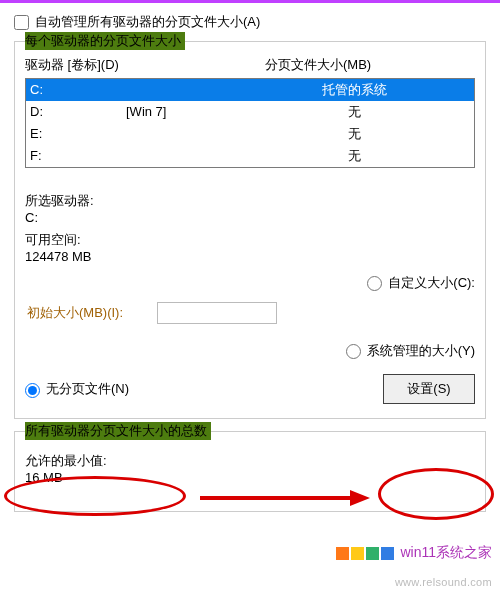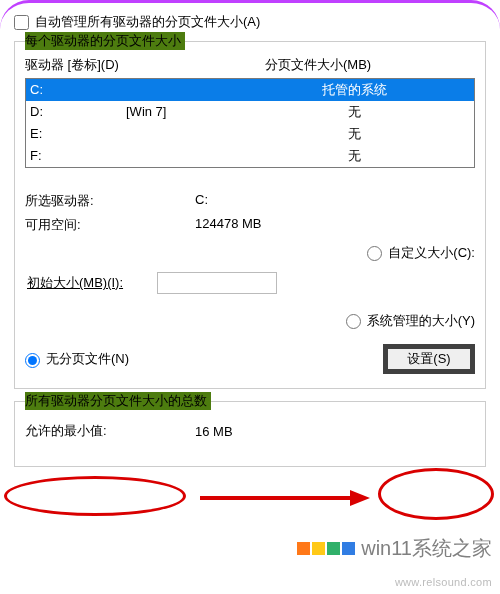--- a/index.html
+++ b/index.html
@@ -9,21 +9,20 @@
       background: #fff;
       width: 500px;
       height: 594px;
       position: relative;
       overflow: hidden;
     }
     .dialog {
       border-top: 3px solid #c040ff;
       padding: 10px 14px 0 14px;
       background: #fff;
-      border-radius: 29px;
     }
     .row-cb {
       display: flex;
       align-items: center;
       gap: 6px;
       margin-bottom: 10px;
     }
     input[type="checkbox"] {
       width: 15px;
       height: 15px;
@@ -65,20 +64,21 @@
     .lb-row.selected {
       background: #0a7de8;
       color: #fff;
     }
     .lb-drive { width: 50px; }
     .lb-label { width: 190px; padding-left: 46px; }
     .lb-val { flex: 1; text-align: center; padding-right: 35px; }
     .info-row {
       display: flex;
       margin-top: 6px;
+      flex-direction: column;
     }
     .info-label { width: 170px; }
     .info-val { flex: 1; }
     .mt-big { margin-top: 24px; }
     .radio-row {
       display: flex;
       align-items: center;
       gap: 6px;
       margin-top: 10px;
       justify-content: flex-end;
@@ -86,21 +86,21 @@
     input[type="radio"] {
       width: 15px;
       height: 15px;
     }
     .size-row {
       display: flex;
       align-items: center;
       margin-top: 10px;
       margin-left: 2px;
     }
-    .size-label { width: 130px; color: #000000; text-decoration: underline; }
+    .size-label { width: 130px; color: #a16207; }
     .size-input {
       width: 120px;
       height: 22px;
       border: 1px solid #bbb;
       background: #fff;
       padding: 0 4px;
       color: #666;
     }
     .action-row {
       display: flex;
@@ -110,21 +110,21 @@
     }
     .radio-left {
       display: flex;
       align-items: flex-end;
       gap: 6px;
     }
     .set-btn {
       margin-left: auto;
       width: 92px;
       height: 30px;
-      border: 5px solid #404040;
+      border: 1px solid #404040;
       background: #efefef;
       font-family: inherit;
       font-size: 13px;
       cursor: pointer;
     }
     .annot-ellipse {
       position: absolute;
       border: 3px solid #d90000;
       border-radius: 50%;
       pointer-events: none;
@@ -153,22 +153,22 @@
       color: #bcbcbc;
       letter-spacing: 0.3px;
     }
     .brand {
       position: absolute;
       right: 8px;
       bottom: 32px;
       display: flex;
       align-items: center;
       gap: 6px;
-      font-size: 20px;
-      color: #737373;
+      font-size: 14px;
+      color: #a21caf;
       opacity: 0.9;
     }
     .brand-tiles {
       display: flex;
       gap: 2px;
     }
     .tile { width: 13px; height: 13px; }
   </style>
 </head>
 <body>
@@ -239,21 +239,21 @@
       <div class="radio-left">
         <input type="radio" name="pf" checked="" style="">
         <span>无分页文件(N)</span>
       </div>
       <button class="set-btn">设置(S)</button>
     </div>
   </div>
 
   <div class="group2">
     <span class="group-title">所有驱动器分页文件大小的总数</span>
-    <div class="info-row" style="margin-top:2px;align-items:center;">
+    <div class="info-row" style="margin-top:2px;">
       <div class="info-label">允许的最小值:</div>
       <div class="info-val">16 MB</div>
     </div>
   </div>
 
 </div>
 
 <div class="annot-ellipse ell1"></div>
 <div class="annot-ellipse ell2"></div>
 <svg class="annot-arrow" viewBox="0 0 170 20">

